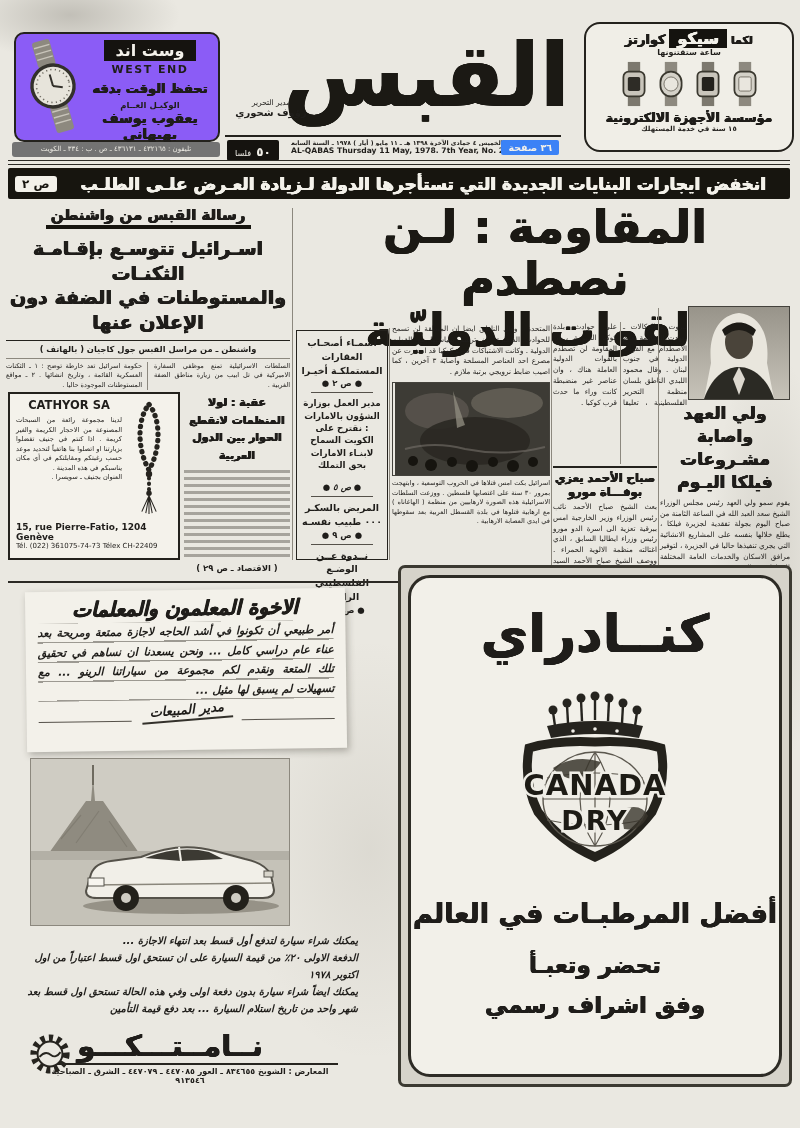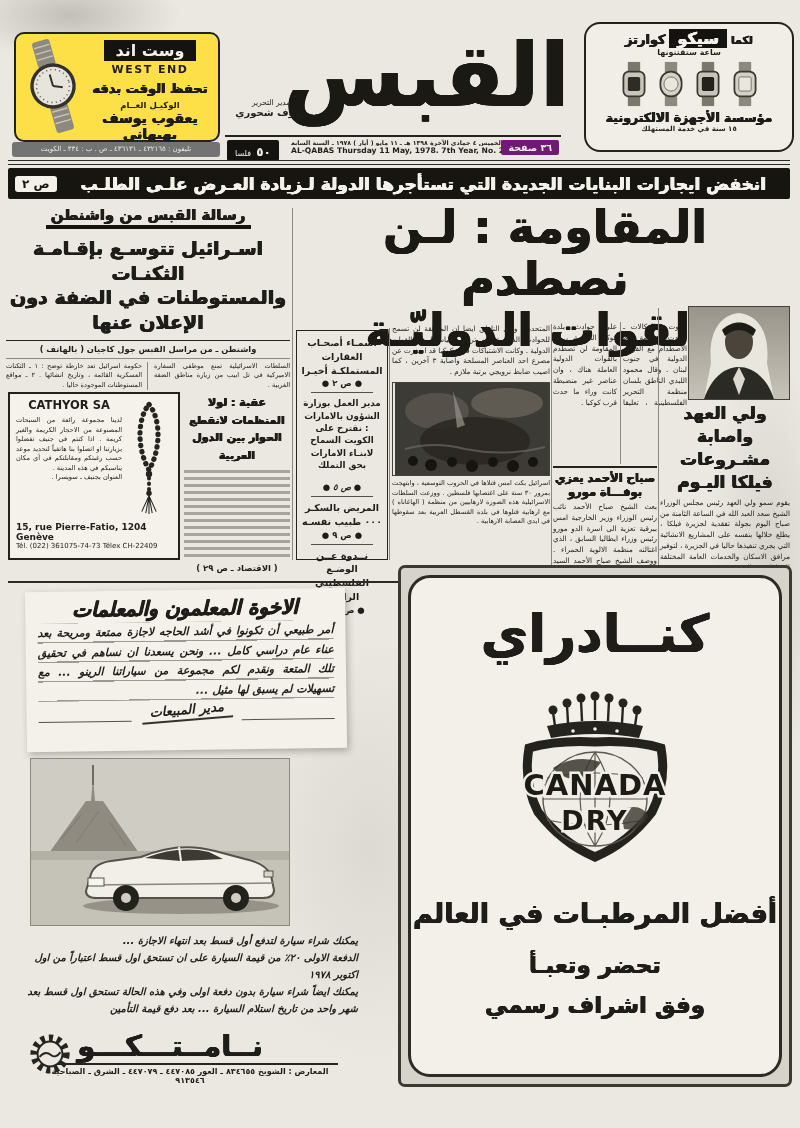--- a/index.html
+++ b/index.html
@@ -22,21 +22,21 @@
 </style>
 </head>
 <body>
 
 <div id="paper">
 
   <div class="abs stain" style="left:-40px;top:-30px;width:220px;height:90px;background:radial-gradient(closest-side,rgba(90,86,76,.28),transparent);"></div>
   <div class="abs stain" style="right:-30px;top:350px;width:120px;height:420px;background:radial-gradient(closest-side,rgba(110,105,92,.16),transparent);"></div>
   <div class="abs stain" style="left:240px;top:640px;width:260px;height:420px;background:radial-gradient(closest-side,rgba(120,114,100,.12),transparent);"></div>
 
-  <div class="abs" style="left:14px;top:32px;width:202px;height:106px;border:2.5px solid #24221d;border-radius:10px;background:#fde047;">
+  <div class="abs" style="left:14px;top:32px;width:202px;height:106px;border:2.5px solid #24221d;border-radius:10px;background:#8b5cf6;">
     <div class="abs" style="left:8px;top:4px;">
       <svg width="58" height="96" viewBox="0 0 58 96">
         <g transform="rotate(-16 29 48)">
           <rect x="20" y="1" width="18" height="27" rx="3" fill="#8d897f"></rect>
           <rect x="20" y="67" width="18" height="28" rx="3" fill="#8d897f"></rect>
           <g stroke="#c9c5bb" stroke-width="1.4">
             <line x1="21" y1="7" x2="37" y2="7"></line>
               <line x1="21" y1="13" x2="37" y2="13"></line>
             <line x1="21" y1="19" x2="37" y2="19"></line>
               <line x1="21" y1="73" x2="37" y2="73"></line>
@@ -111,21 +111,21 @@
 
   <div class="abs" style="left:225px;top:135px;width:336px;height:24px;border-top:2px solid #24221d;">
     <div class="abs" style="left:2px;top:3px;background:#15130f;color:#f3f1ea;padding:1px 8px;border-radius:2px;">
       <span class="b" style="font-size:12px;">٥٠</span>
       <span style="font-size:8px;">فلسا</span>
     </div>
     <div class="abs" style="left:66px;top:2px;width:212px;text-align:center;">
       <div class="b" style="font-size:6.2px;white-space:nowrap;overflow:hidden;">الخميس ٤ جمادى الآخرة ١٣٩٨ هـ ـ ١١ مايو ( أيار ) ١٩٧٨ ـ السنة السابعة ـ العدد ٢١٤٨ ـ الكويت</div>
       <div class="b ltr" style="font-size:7.6px;white-space:nowrap;overflow:hidden;">AL-QABAS Thursday 11 May, 1978. 7th Year, No. 2148 — Kuwait.</div>
     </div>
-    <div class="abs b" style="right:2px;top:3px;background:#701a75;color:#f3f1ea;font-size:9.5px;padding:2px 7px;border-radius:2px;">٣٦ صفحة</div>
+    <div class="abs b" style="right:2px;top:3px;background:#3b82f6;color:#f3f1ea;font-size:9.5px;padding:2px 7px;border-radius:2px;">٣٦ صفحة</div>
   </div>
   <div class="abs hrule2" style="left:8px;top:160px;width:782px;"></div>
 
   <div class="abs" style="left:8px;top:168px;width:782px;height:31px;background:#17150f;border-radius:2px;display:flex;align-items:center;">
     <div class="b heavy" style="flex:1;color:#f3f1ea;font-size:17px;text-align:center;">انخفض ايجارات البنايات الجديدة التي تستأجرها الدولة لـزيادة العـرض علـى الطلـب</div>
     <div class="b" style="margin-left:7px;background:#f3f1ea;color:#17150f;font-size:12px;padding:1px 7px;border-radius:3px;">ص ٢</div>
   </div>
 
   <div class="abs ctr ink" style="left:298px;top:202px;width:494px;">
     <div class="heavy" style="font-size:46px;font-weight:900;line-height:1.12;letter-spacing:-1px;">المقاومة : لـن نصطدم</div>

